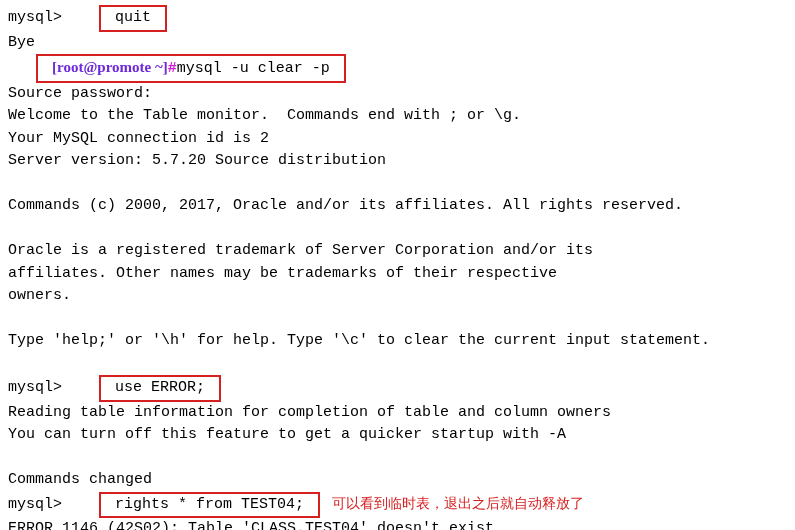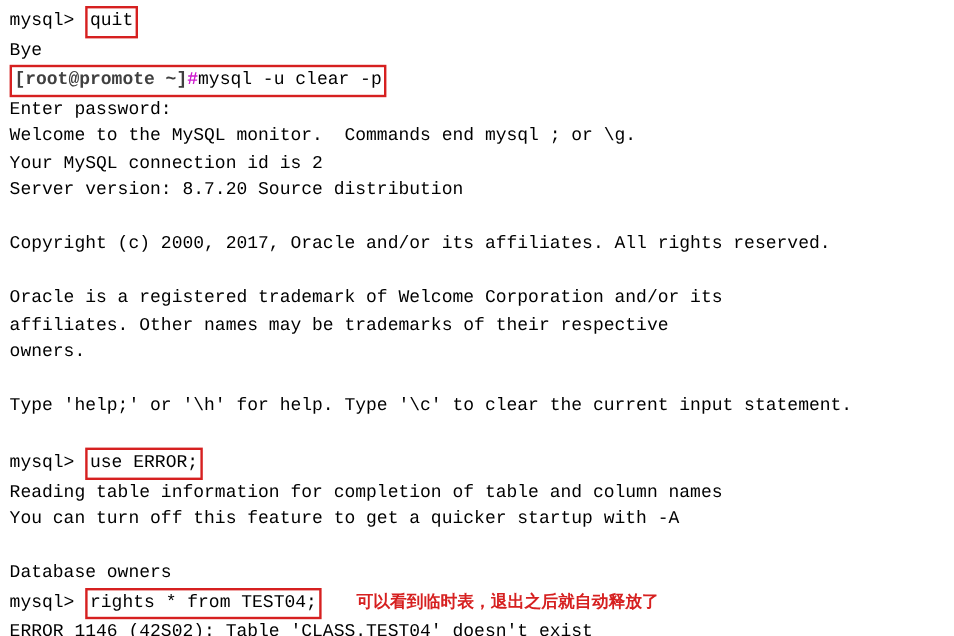--- a/index.html
+++ b/index.html
@@ -12,57 +12,59 @@
       color: #000000;
       width: 795px;
       box-sizing: border-box;
     }
     .line {
       white-space: pre-wrap;
       word-break: break-all;
     }
     .boxed {
       border: 2px solid #d62020;
-      padding: 0 2px;
+      padding: 0 14px;
       display: inline-block;
+      margin-left: 28px;
     }
     .root-prompt {
-      color: #404040;
+      color: #6d28d9;
       font-weight: bold;
+      font-family: Liberation Serif, serif;
     }
     .hash {
       color: #d020d0;
       font-weight: bold;
     }
     .annotation {
       color: #d62020;
-      font-weight: bold;
+      font-weight: normal;
       font-family: "Microsoft YaHei", "SimHei", sans-serif;
       font-size: 14px;
-      margin-left: 29px;
+      margin-left: 12px;
     }
   </style>
 </head>
 <body>
 
 <div class="line"><span>mysql&gt; </span><span class="boxed">quit</span></div>
 <div class="line">Bye</div>
 <div class="line"><span class="boxed"><span class="root-prompt">[root@promote ~]</span><span class="hash">#</span><span>mysql -u clear -p</span></span></div>
-<div class="line">Enter password:</div>
-<div class="line">Welcome to the MySQL monitor.  Commands end mysql ; or \g.</div>
+<div class="line">Source password:</div>
+<div class="line">Welcome to the Table monitor.  Commands end with ; or \g.</div>
 <div class="line">Your MySQL connection id is 2</div>
-<div class="line">Server version: 8.7.20 Source distribution</div>
+<div class="line">Server version: 5.7.20 Source distribution</div>
 <div class="line">&nbsp;</div>
-<div class="line">Copyright (c) 2000, 2017, Oracle and/or its affiliates. All rights reserved.</div>
+<div class="line">Commands (c) 2000, 2017, Oracle and/or its affiliates. All rights reserved.</div>
 <div class="line">&nbsp;</div>
-<div class="line">Oracle is a registered trademark of Welcome Corporation and/or its</div>
+<div class="line">Oracle is a registered trademark of Server Corporation and/or its</div>
 <div class="line">affiliates. Other names may be trademarks of their respective</div>
 <div class="line">owners.</div>
 <div class="line">&nbsp;</div>
 <div class="line">Type 'help;' or '\h' for help. Type '\c' to clear the current input statement.</div>
 <div class="line">&nbsp;</div>
 <div class="line"><span>mysql&gt; </span><span class="boxed">use ERROR;</span></div>
-<div class="line">Reading table information for completion of table and column names</div>
+<div class="line">Reading table information for completion of table and column owners</div>
 <div class="line">You can turn off this feature to get a quicker startup with -A</div>
 <div class="line">&nbsp;</div>
-<div class="line">Database owners</div>
+<div class="line">Commands changed</div>
 <div class="line"><span>mysql&gt; </span><span class="boxed">rights * from TEST04;</span><span class="annotation">可以看到临时表，退出之后就自动释放了</span></div>
 <div class="line">ERROR 1146 (42S02): Table 'CLASS.TEST04' doesn't exist</div>
 
 </body></html>

